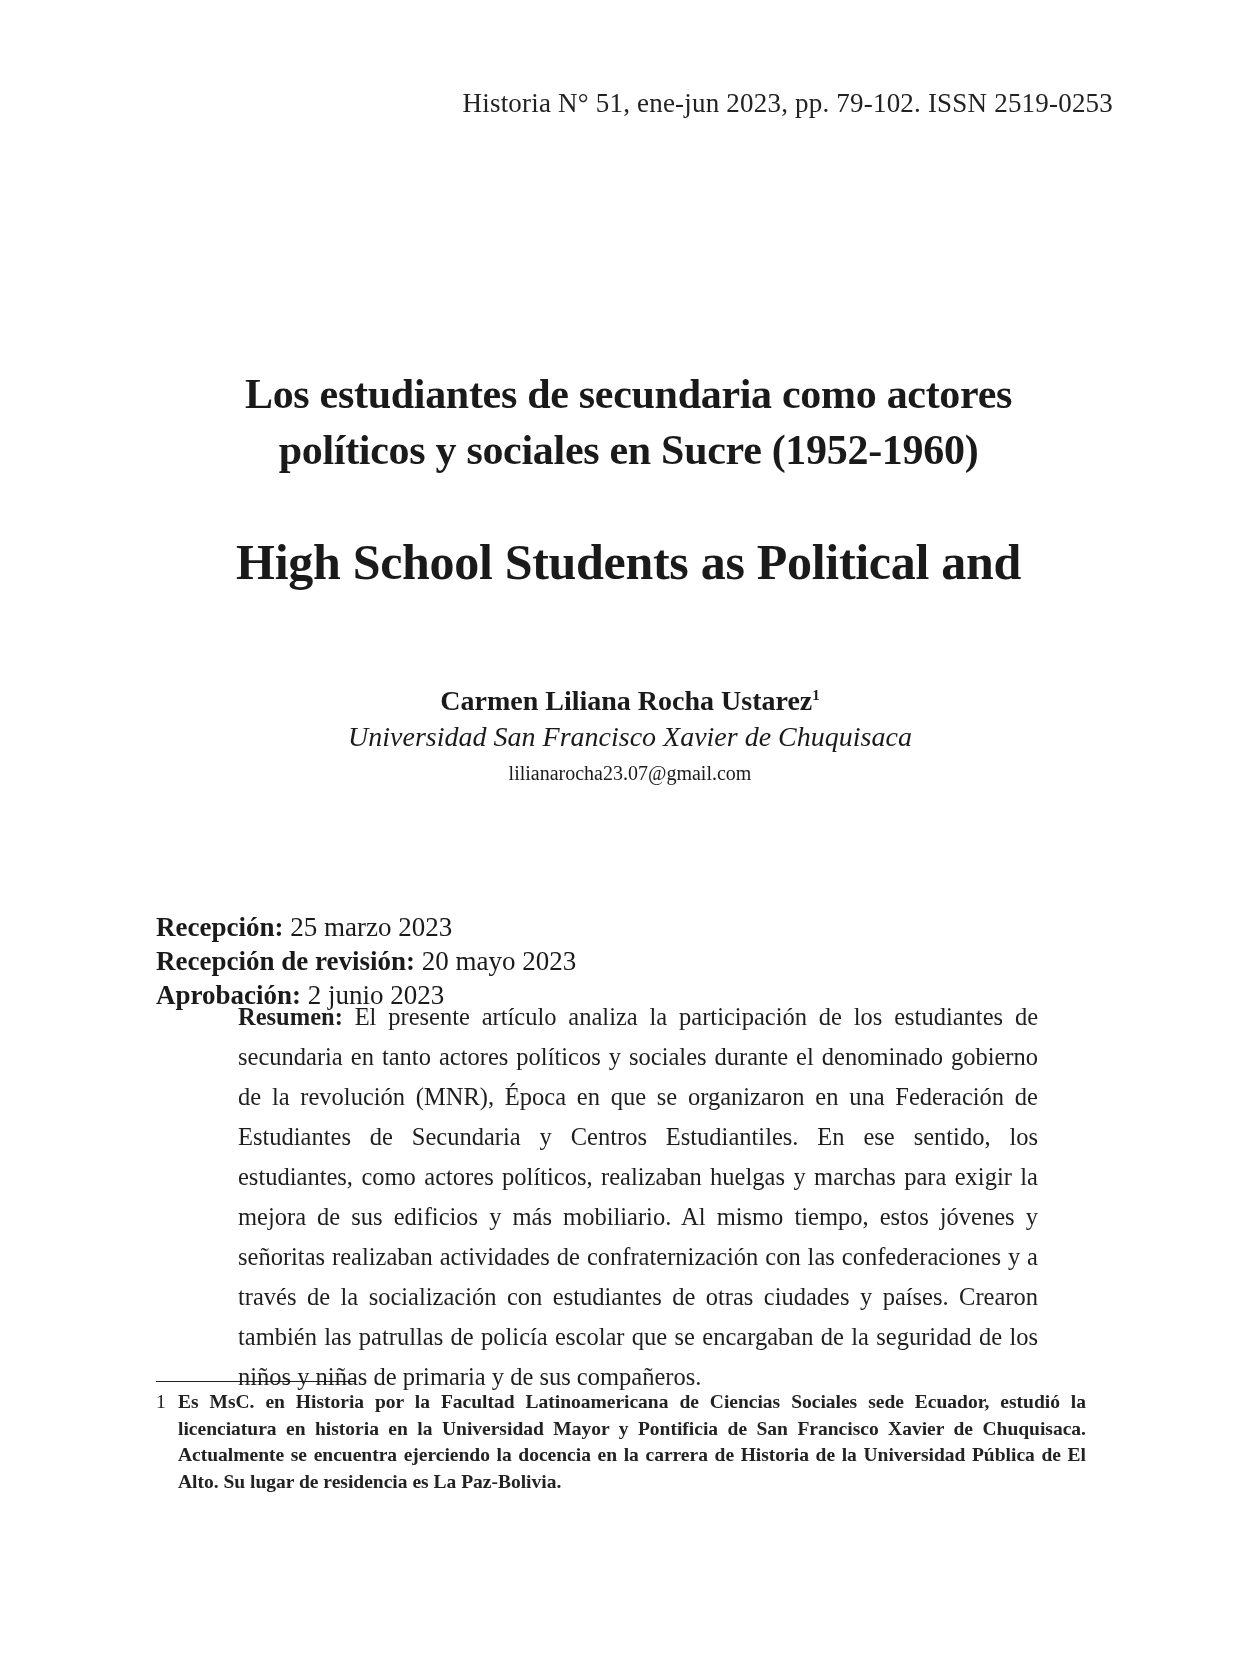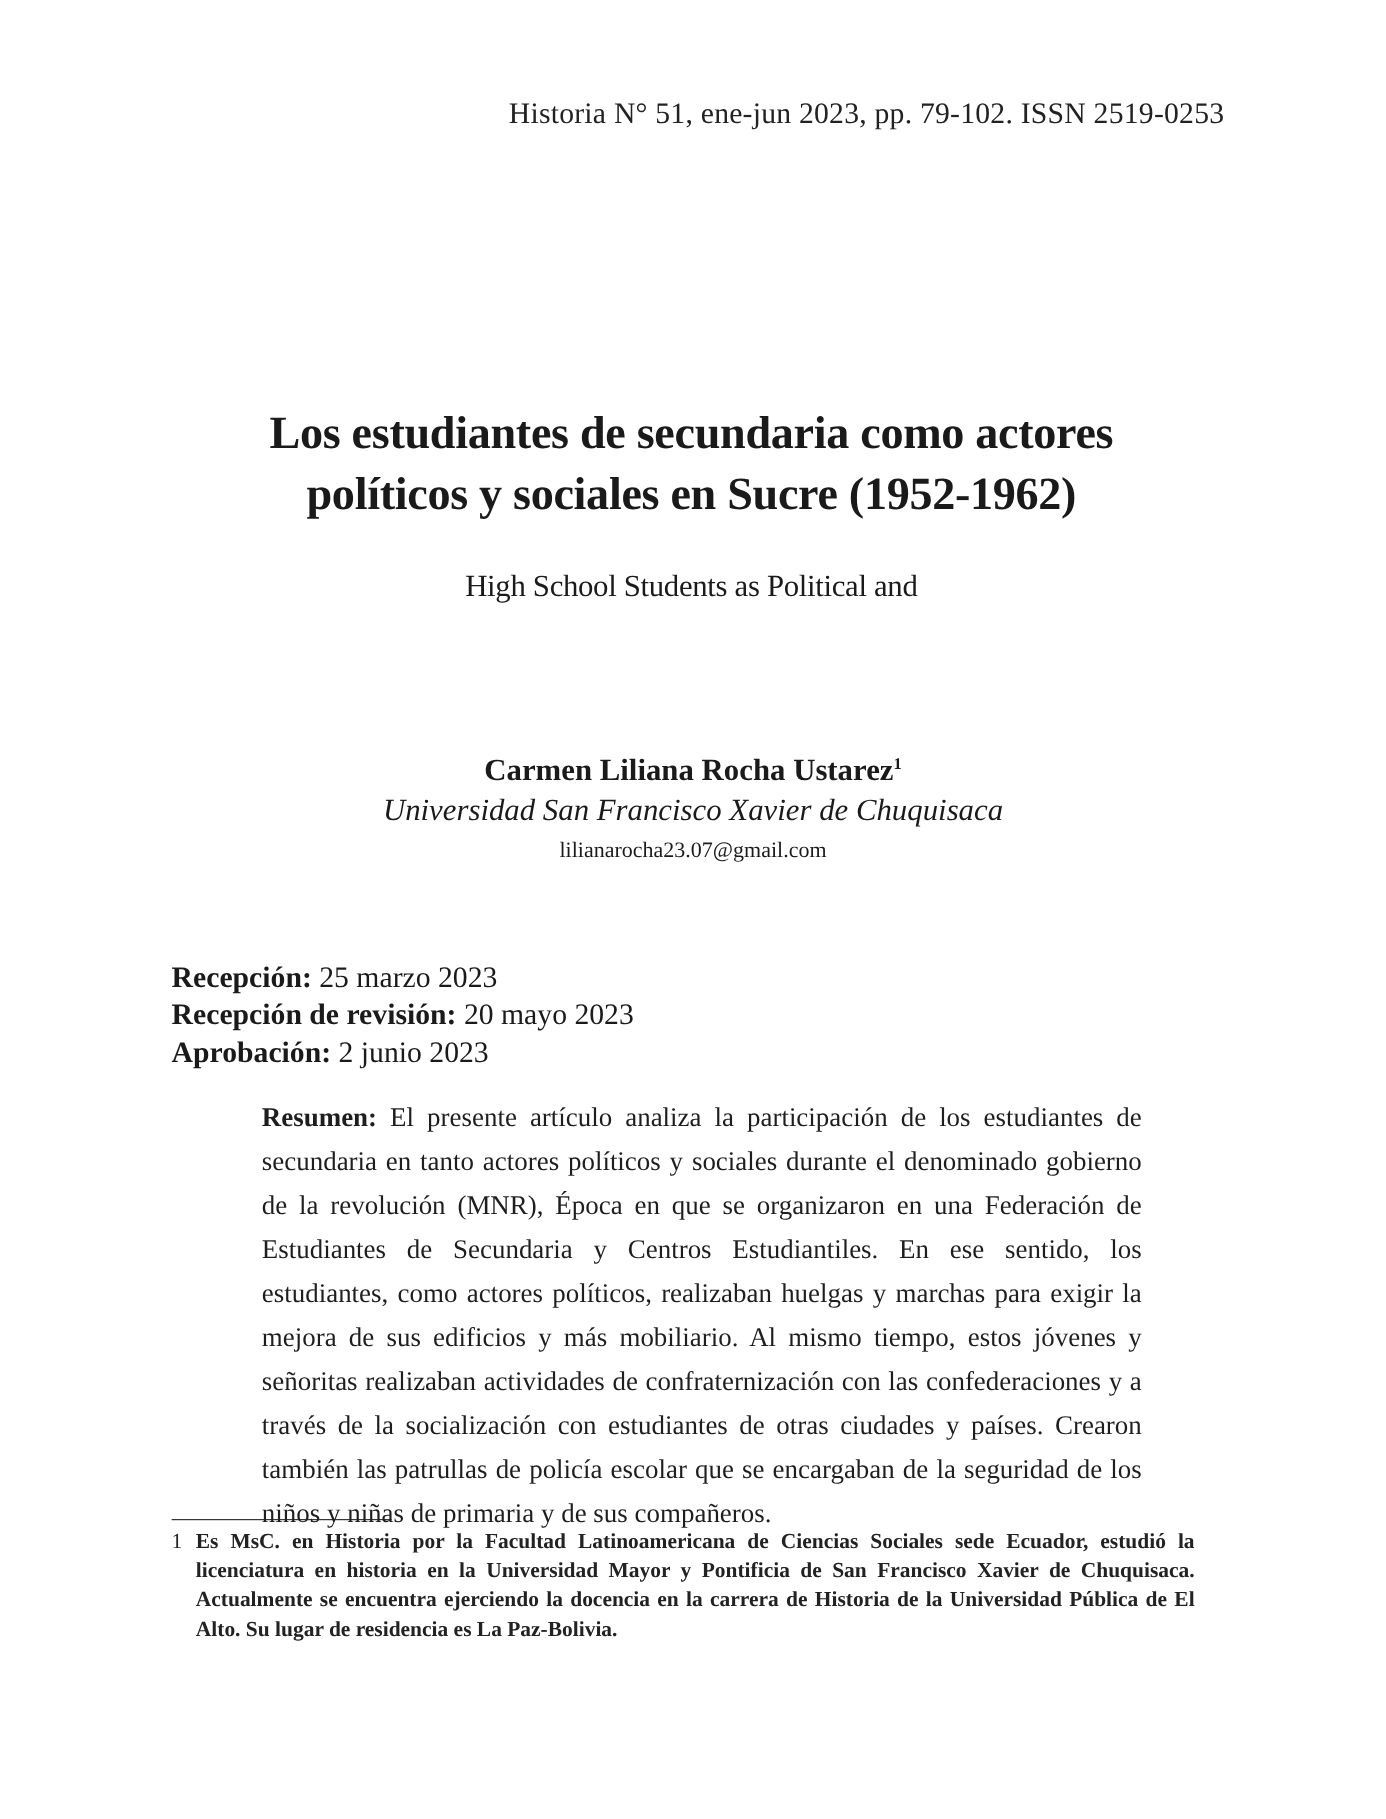--- a/index.html
+++ b/index.html
@@ -31,23 +31,23 @@
       text-align: center;
     }
     .title-es {
       top: 366px;
       font-size: 42px;
       font-weight: bold;
       line-height: 56px;
       letter-spacing: -0.3px;
     }
     .title-en {
-      top: 508px;
-      font-size: 28px;
-      font-weight: normal;
+      top: 536px;
+      font-size: 50px;
+      font-weight: bold;
       line-height: 52px;
       letter-spacing: -0.3px;
     }
     .title-line { display: block; }
     .author-block {
       position: absolute;
       top: 683px;
       left: 0;
       width: 1260px;
       text-align: center;
@@ -65,21 +65,21 @@
     }
     .affiliation {
       font-style: italic;
       font-size: 28px;
     }
     .email {
       font-size: 20px;
     }
     .dates {
       position: absolute;
-      top: 871px;
+      top: 910px;
       left: 156px;
       font-size: 27px;
       line-height: 34px;
     }
     .dates .date-label { font-weight: bold; }
     .abstract {
       position: absolute;
       top: 997px;
       left: 238px;
       width: 800px;
@@ -119,21 +119,21 @@
       font-weight: bold;
     }
   </style>
 </head>
 <body>
 
 <div class="running-header">Historia N° 51, ene-jun 2023, pp. 79-102. ISSN 2519-0253</div>
 
 <h1 class="titles title-es" style="margin:0;">
   <span class="title-line">Los estudiantes de secundaria como actores</span>
-  <span class="title-line">políticos y sociales en Sucre (1952-1962)</span>
+  <span class="title-line">políticos y sociales en Sucre (1952-1960)</span>
 </h1>
 
 <h2 class="titles title-en" style="margin:0;">
   <span class="title-line">High School Students as Political and</span>
 </h2>
 
 <div class="author-block">
   <div class="author-name"><span>Carmen Liliana Rocha Ustarez</span><sup>1</sup></div>
   <div class="affiliation">Universidad San Francisco Xavier de Chuquisaca</div>
   <div class="email">lilianarocha23.07@gmail.com</div>

